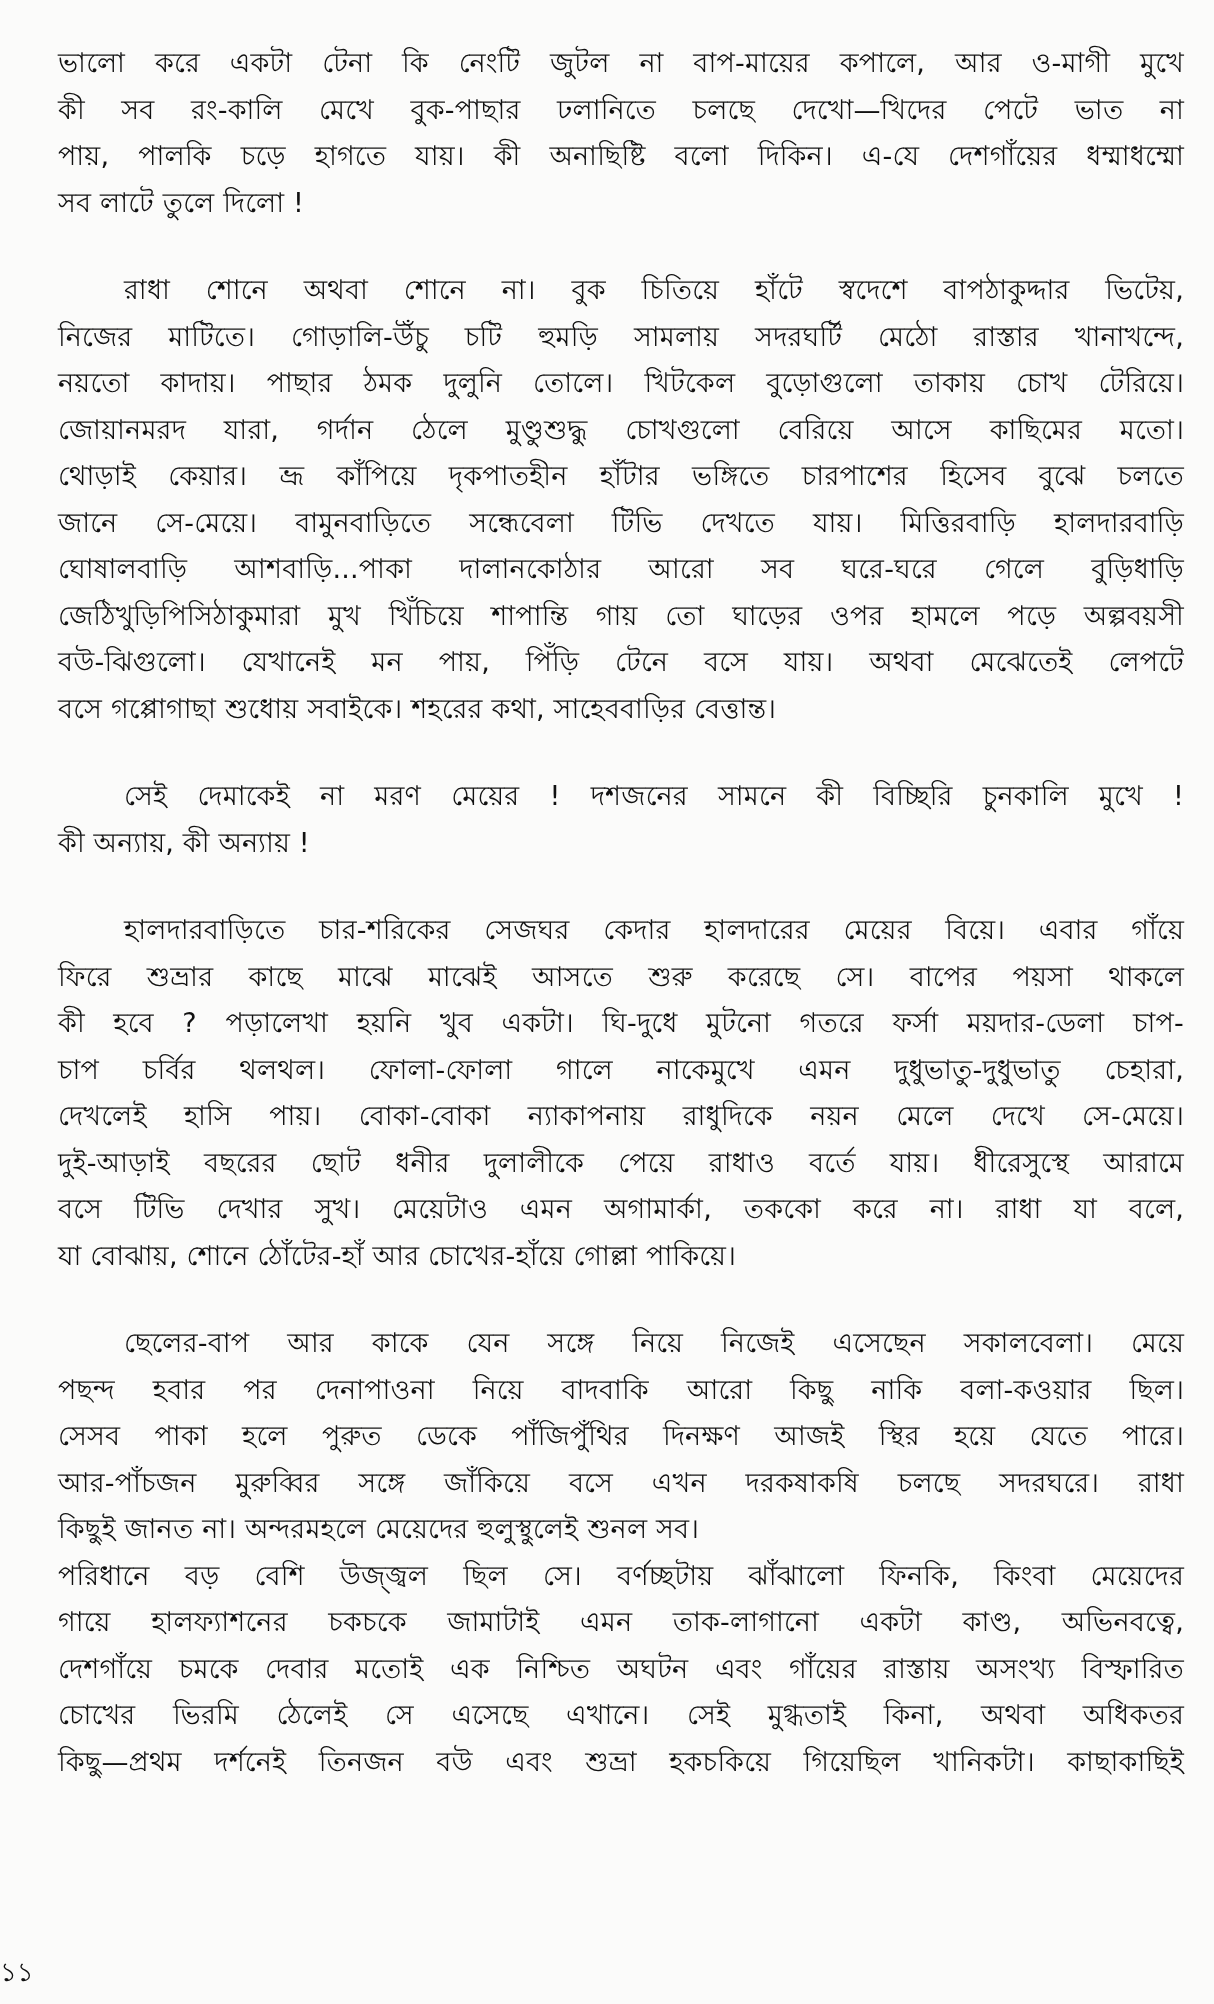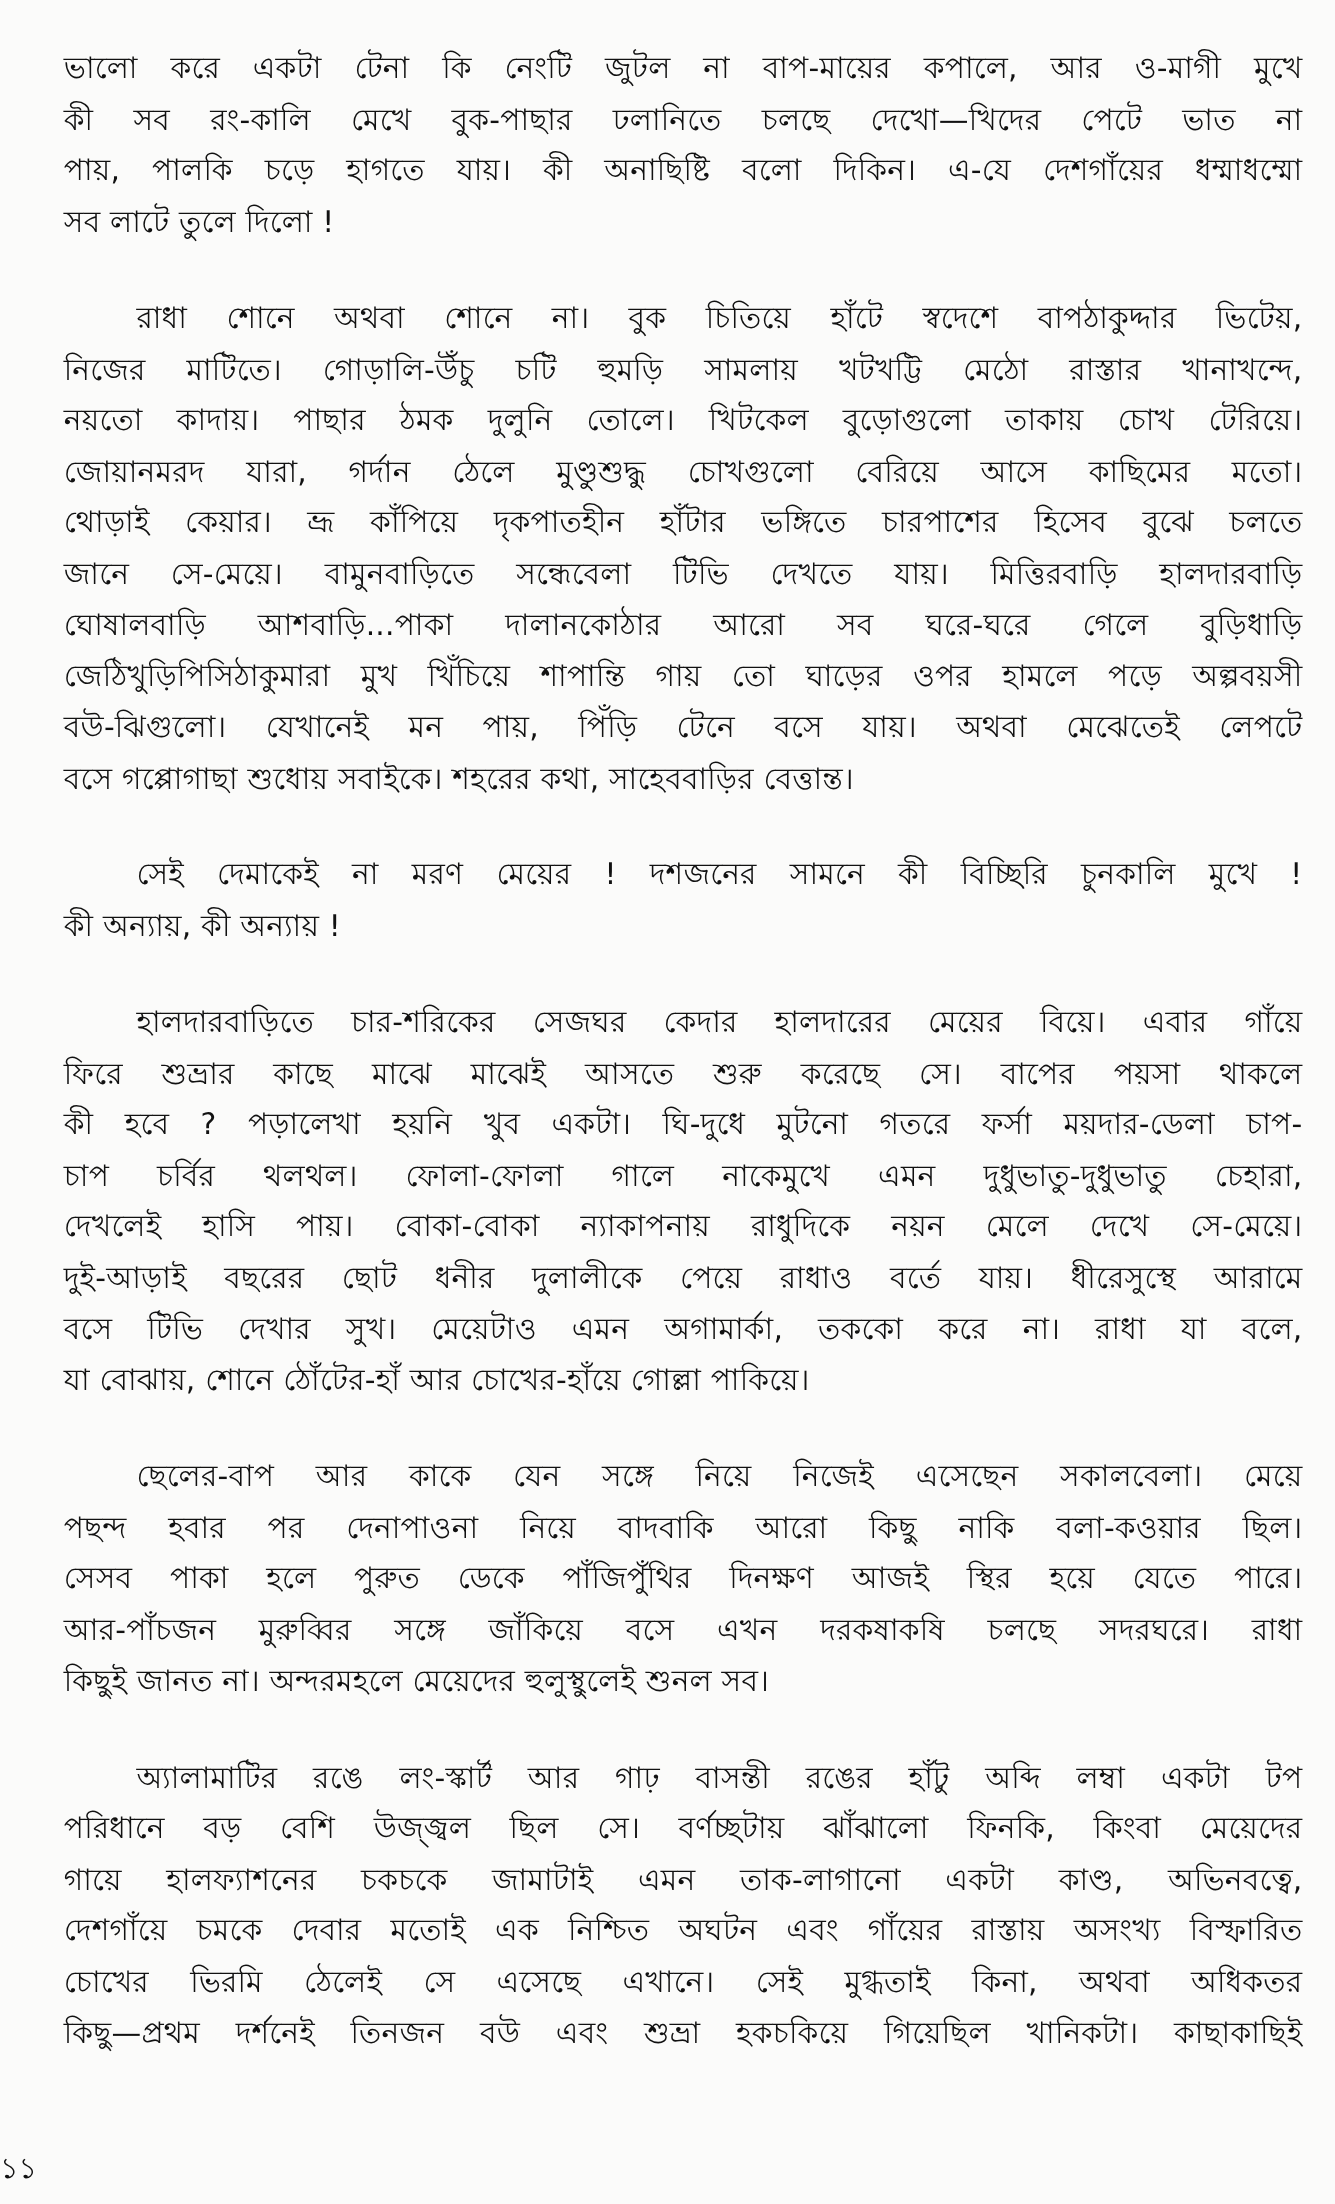--- a/index.html
+++ b/index.html
@@ -47,21 +47,21 @@
 </head>
 <body>
 
 <div class="page">
   <div class="text-block" id="text-block">
       <span class="line">ভালো করে একটা টেনা কি নেংটি জুটল না বাপ-মায়ের কপালে, আর ও-মাগী মুখে</span>
       <span class="line">কী সব রং-কালি মেখে বুক-পাছার ঢলানিতে চলছে দেখো—খিদের পেটে ভাত না</span>
       <span class="line">পায়, পালকি চড়ে হাগতে যায়। কী অনাছিষ্টি বলো দিকিন। এ-যে দেশগাঁয়ের ধম্মাধম্মো</span>
       <span class="line last">সব লাটে তুলে দিলো !</span>
       <span class="line indent">রাধা শোনে অথবা শোনে না। বুক চিতিয়ে হাঁটে স্বদেশে বাপঠাকুদ্দার ভিটেয়,</span>
-      <span class="line">নিজের মাটিতে। গোড়ালি-উঁচু চটি হুমড়ি সামলায় খটখট্টি মেঠো রাস্তার খানাখন্দে,</span>
+      <span class="line">নিজের মাটিতে। গোড়ালি-উঁচু চটি হুমড়ি সামলায় সদরঘর্টি মেঠো রাস্তার খানাখন্দে,</span>
       <span class="line">নয়তো কাদায়। পাছার ঠমক দুলুনি তোলে। খিটকেল বুড়োগুলো তাকায় চোখ টেরিয়ে।</span>
       <span class="line">জোয়ানমরদ যারা, গর্দান ঠেলে মুণ্ডুশুদ্ধু চোখগুলো বেরিয়ে আসে কাছিমের মতো।</span>
       <span class="line">থোড়াই কেয়ার। ভ্রূ কাঁপিয়ে দৃকপাতহীন হাঁটার ভঙ্গিতে চারপাশের হিসেব বুঝে চলতে</span>
       <span class="line">জানে সে-মেয়ে। বামুনবাড়িতে সন্ধেবেলা টিভি দেখতে যায়। মিত্তিরবাড়ি হালদারবাড়ি</span>
       <span class="line">ঘোষালবাড়ি আশবাড়ি...পাকা দালানকোঠার আরো সব ঘরে-ঘরে গেলে বুড়িধাড়ি</span>
       <span class="line">জেঠিখুড়িপিসিঠাকুমারা মুখ খিঁচিয়ে শাপান্তি গায় তো ঘাড়ের ওপর হামলে পড়ে অল্পবয়সী</span>
       <span class="line">বউ-ঝিগুলো। যেখানেই মন পায়, পিঁড়ি টেনে বসে যায়। অথবা মেঝেতেই লেপটে</span>
       <span class="line last">বসে গপ্পোগাছা শুধোয় সবাইকে। শহরের কথা, সাহেববাড়ির বেত্তান্ত।</span>
       <span class="line indent">সেই দেমাকেই না মরণ মেয়ের ! দশজনের সামনে কী বিচ্ছিরি চুনকালি মুখে !</span>
       <span class="line last">কী অন্যায়, কী অন্যায় !</span>
@@ -71,21 +71,20 @@
       <span class="line">চাপ চর্বির থলথল। ফোলা-ফোলা গালে নাকেমুখে এমন দুধুভাতু-দুধুভাতু চেহারা,</span>
       <span class="line">দেখলেই হাসি পায়। বোকা-বোকা ন্যাকাপনায় রাধুদিকে নয়ন মেলে দেখে সে-মেয়ে।</span>
       <span class="line">দুই-আড়াই বছরের ছোট ধনীর দুলালীকে পেয়ে রাধাও বর্তে যায়। ধীরেসুস্থে আরামে</span>
       <span class="line">বসে টিভি দেখার সুখ। মেয়েটাও এমন অগামার্কা, তককো করে না। রাধা যা বলে,</span>
       <span class="line last">যা বোঝায়, শোনে ঠোঁটের-হাঁ আর চোখের-হাঁয়ে গোল্লা পাকিয়ে।</span>
       <span class="line indent">ছেলের-বাপ আর কাকে যেন সঙ্গে নিয়ে নিজেই এসেছেন সকালবেলা। মেয়ে</span>
       <span class="line">পছন্দ হবার পর দেনাপাওনা নিয়ে বাদবাকি আরো কিছু নাকি বলা-কওয়ার ছিল।</span>
       <span class="line">সেসব পাকা হলে পুরুত ডেকে পাঁজিপুঁথির দিনক্ষণ আজই স্থির হয়ে যেতে পারে।</span>
       <span class="line">আর-পাঁচজন মুরুব্বির সঙ্গে জাঁকিয়ে বসে এখন দরকষাকষি চলছে সদরঘরে। রাধা</span>
       <span class="line last">কিছুই জানত না। অন্দরমহলে মেয়েদের হুলুস্থুলেই শুনল সব।</span>
-      <span class="line indent">অ্যালামাটির রঙে লং-স্কার্ট আর গাঢ় বাসন্তী রঙের হাঁটু অব্দি লম্বা একটা টপ</span>
       <span class="line">পরিধানে বড় বেশি উজ্জ্বল ছিল সে। বর্ণচ্ছটায় ঝাঁঝালো ফিনকি, কিংবা মেয়েদের</span>
       <span class="line">গায়ে হালফ্যাশনের চকচকে জামাটাই এমন তাক-লাগানো একটা কাণ্ড, অভিনবত্বে,</span>
       <span class="line">দেশগাঁয়ে চমকে দেবার মতোই এক নিশ্চিত অঘটন এবং গাঁয়ের রাস্তায় অসংখ্য বিস্ফারিত</span>
       <span class="line">চোখের ভিরমি ঠেলেই সে এসেছে এখানে। সেই মুগ্ধতাই কিনা, অথবা অধিকতর</span>
       <span class="line">কিছু—প্রথম দর্শনেই তিনজন বউ এবং শুভ্রা হকচকিয়ে গিয়েছিল খানিকটা। কাছাকাছিই</span>
     </div>
   <div class="page-number">১১</div>
 </div>
 
 </body></html>

